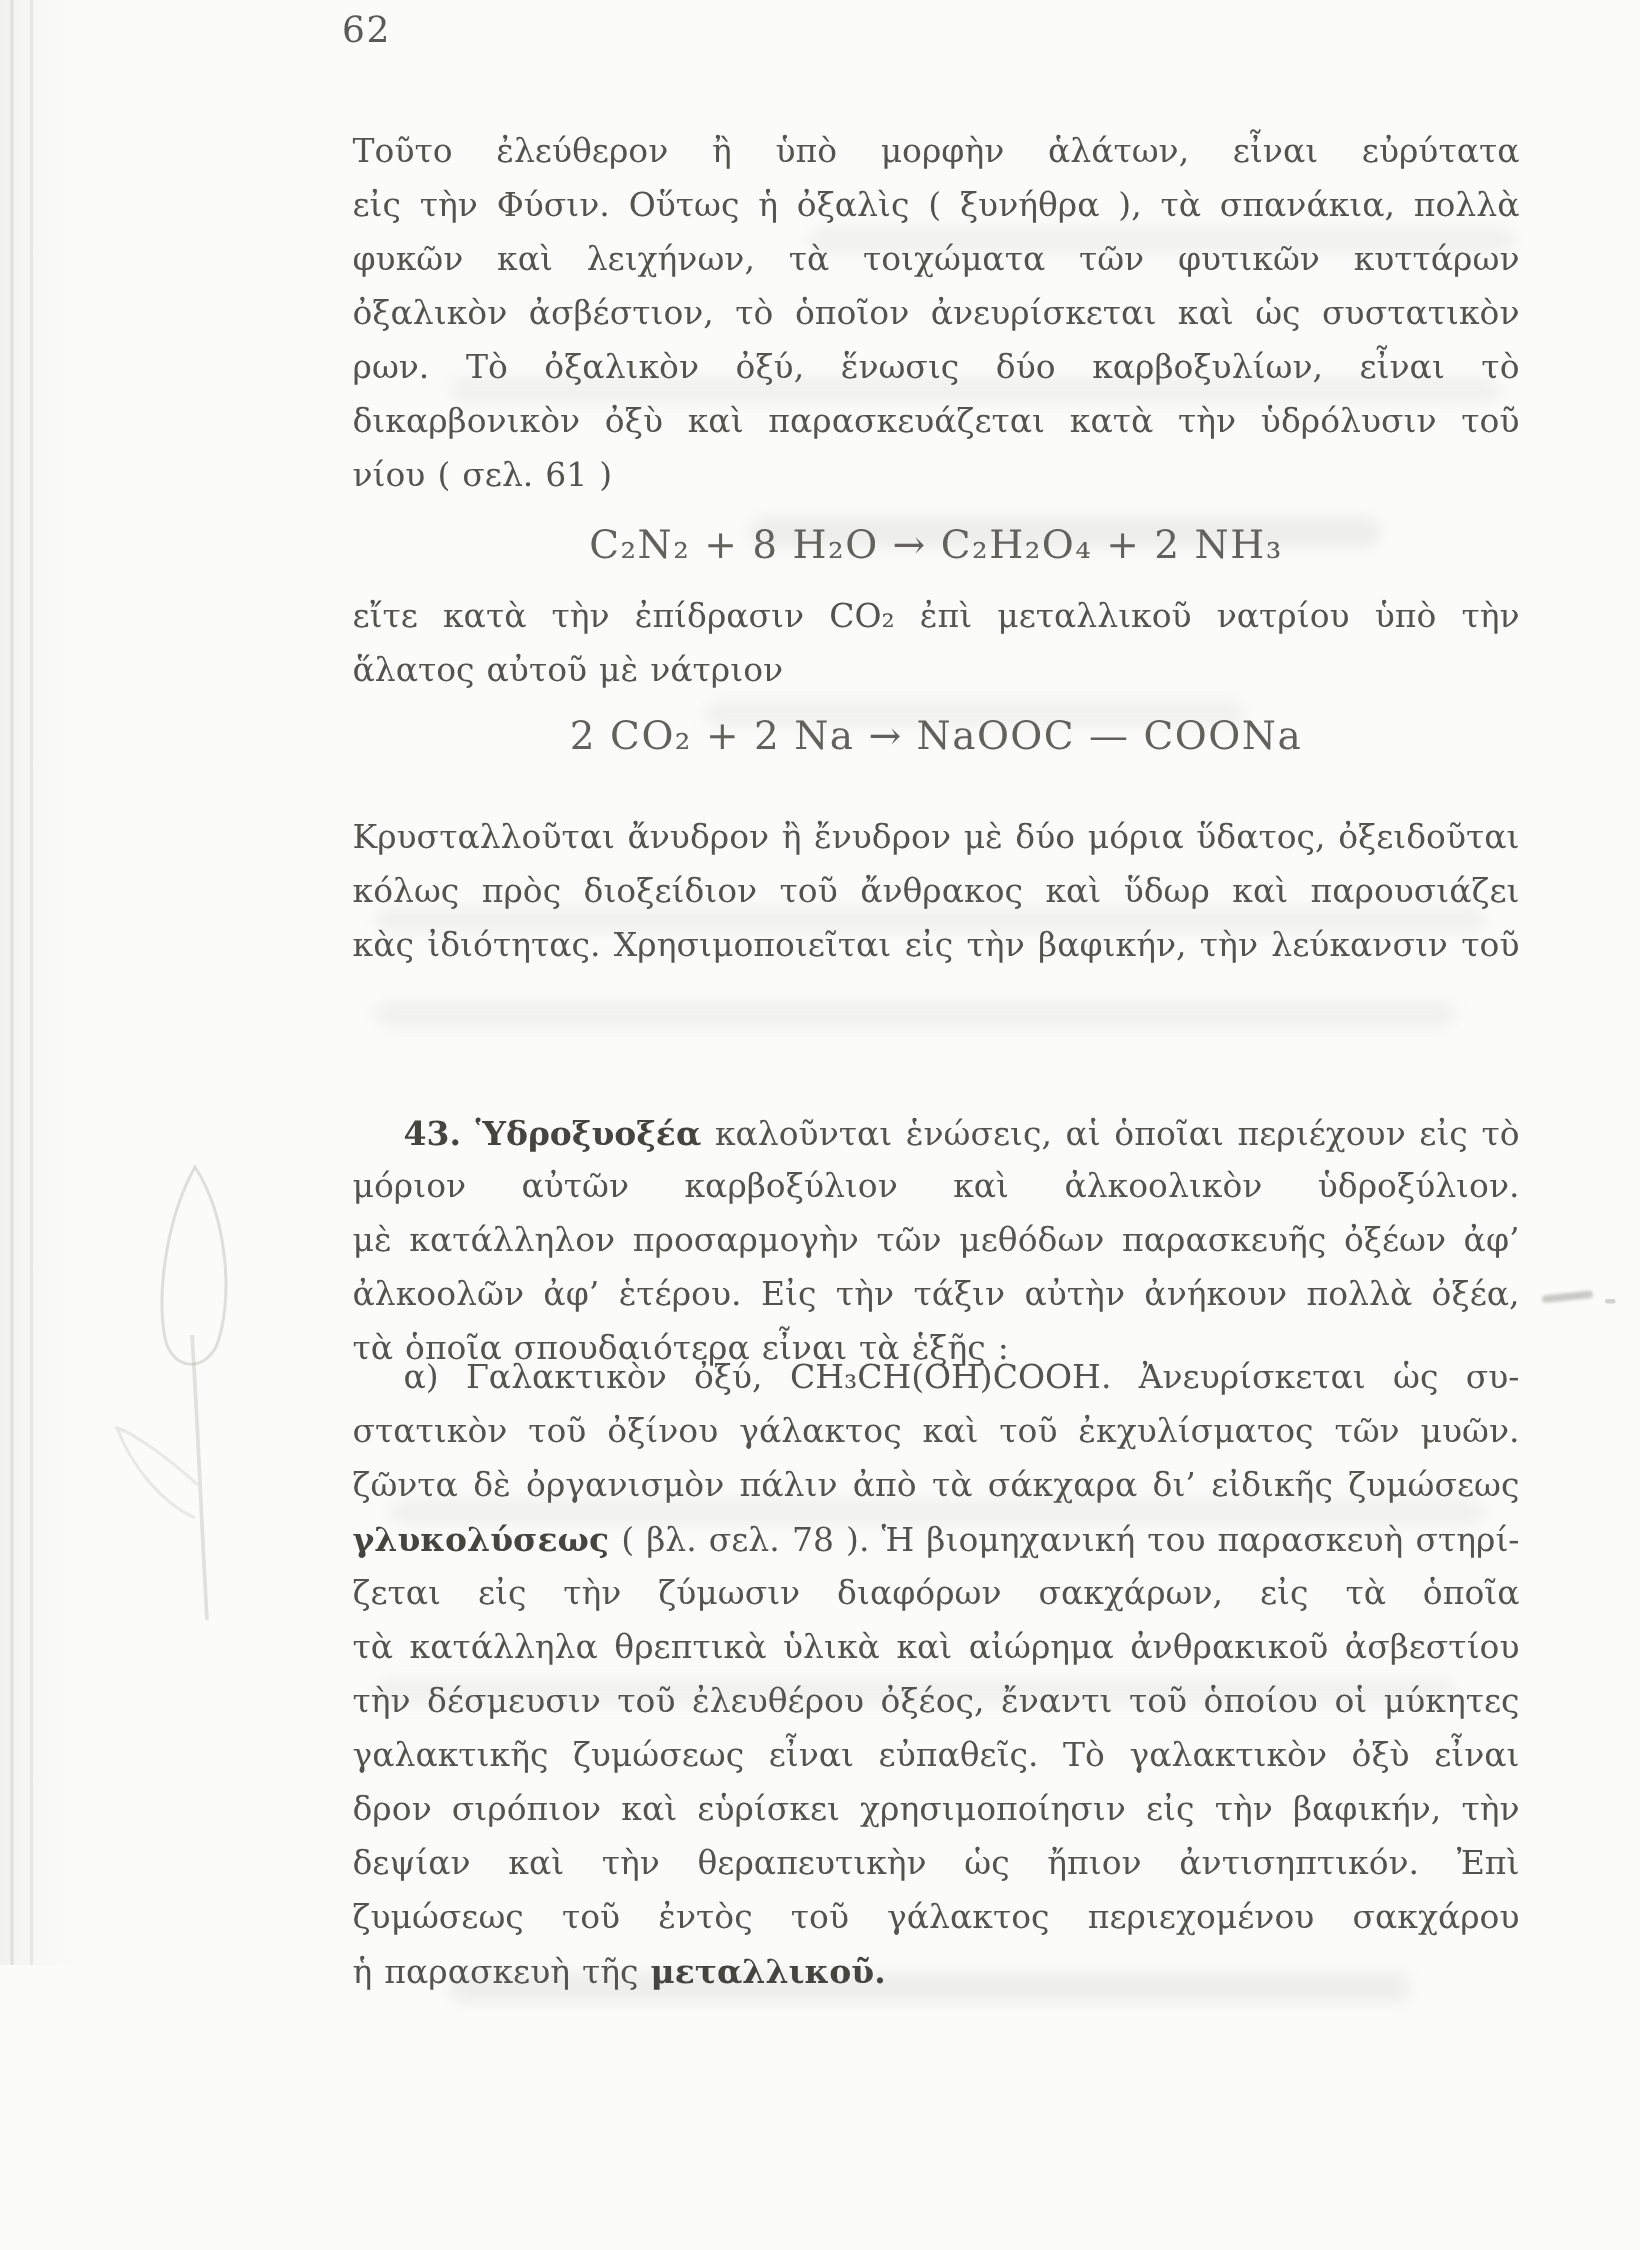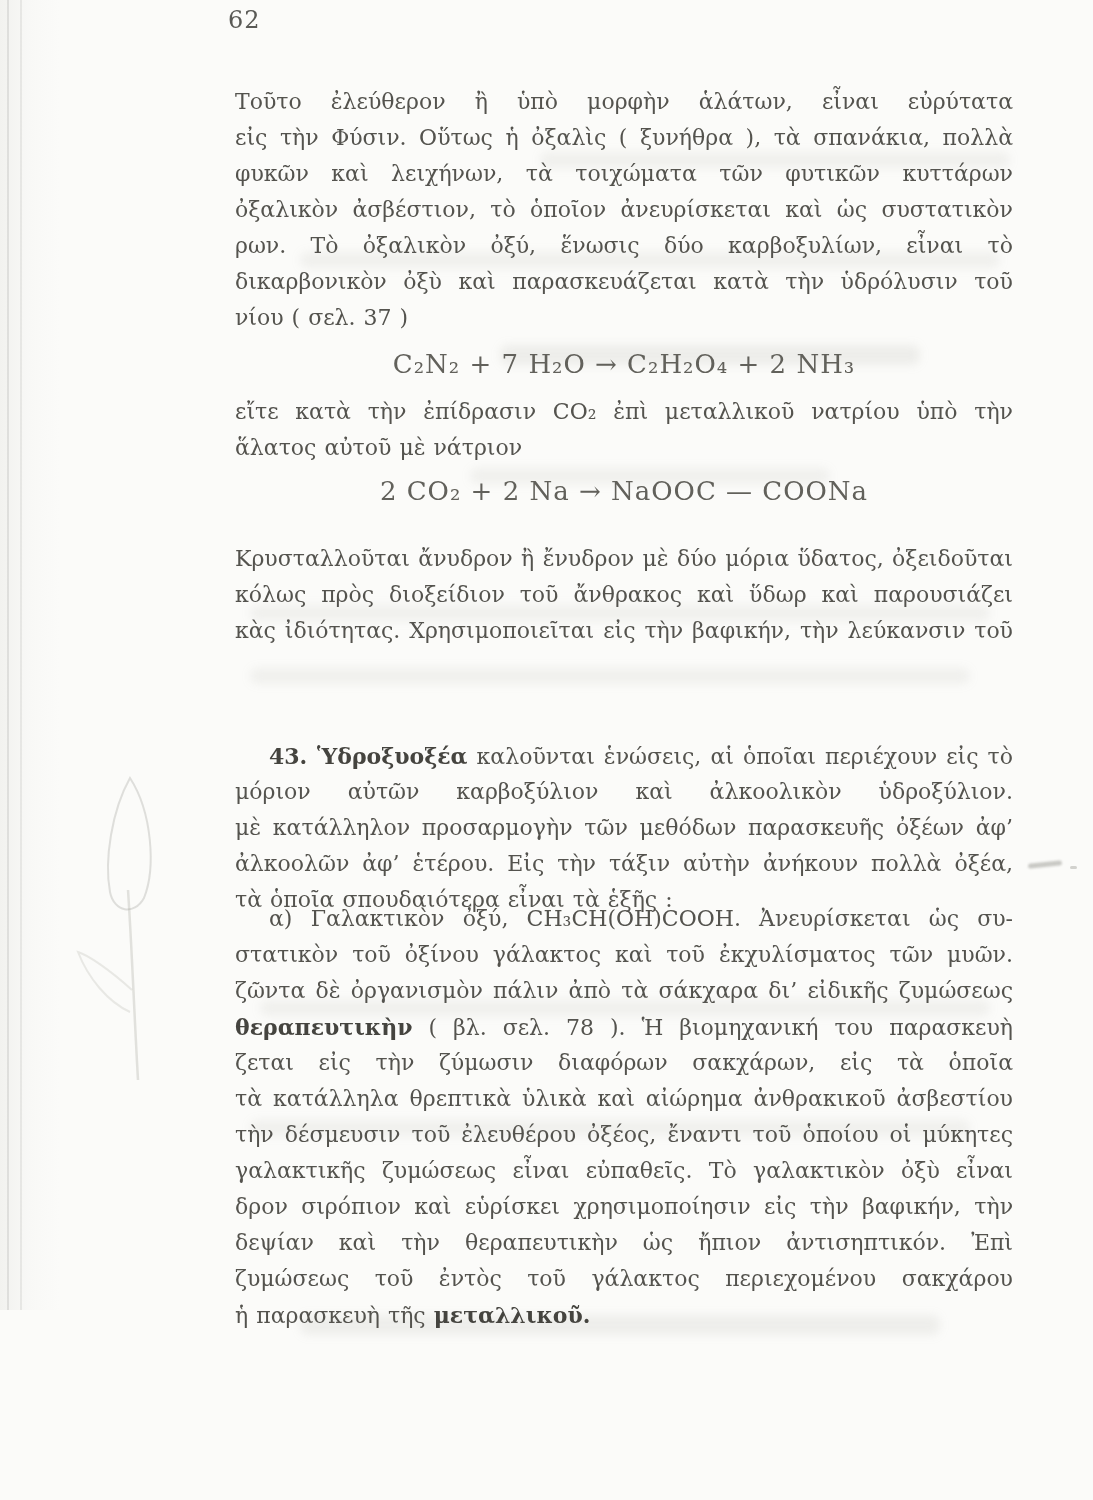--- a/index.html
+++ b/index.html
@@ -103,23 +103,23 @@
   <div class="pencil-dot"></div>
 
   <div id="text-root">
       <div class="section sec-0">
         <div class="tline">Τοῦτο ἐλεύθερον ἢ ὑπὸ μορφὴν ἁλάτων, εἶναι εὐρύτατα διαδεδομένον</div>
         <div class="tline">εἰς τὴν Φύσιν. Οὕτως ἡ ὀξαλὶς ( ξυνήθρα ), τὰ σπανάκια, πολλὰ εἴδη</div>
         <div class="tline">φυκῶν καὶ λειχήνων, τὰ τοιχώματα τῶν φυτικῶν κυττάρων περιέχουν</div>
         <div class="tline">ὀξαλικὸν ἀσβέστιον, τὸ ὁποῖον ἀνευρίσκεται καὶ ὡς συστατικὸν τῶν οὔ-</div>
         <div class="tline">ρων. Τὸ ὀξαλικὸν ὀξύ, ἕνωσις δύο καρβοξυλίων, εἶναι τὸ ἁπλούστατον</div>
         <div class="tline">δικαρβονικὸν ὀξὺ καὶ παρασκευάζεται κατὰ τὴν ὑδρόλυσιν τοῦ δικυα-</div>
-        <div class="tline final">νίου ( σελ. 37 )</div>
+        <div class="tline final">νίου ( σελ. 61 )</div>
       </div>
-      <div class="section sec-1 formula">C₂N₂ + 7 H₂O → C₂H₂O₄ + 2 NH₃</div>
+      <div class="section sec-1 formula">C₂N₂ + 8 H₂O → C₂H₂O₄ + 2 NH₃</div>
       <div class="section sec-2">
         <div class="tline">εἴτε κατὰ τὴν ἐπίδρασιν CO₂ ἐπὶ μεταλλικοῦ νατρίου ὑπὸ τὴν μορφὴν τοῦ</div>
         <div class="tline final">ἅλατος αὐτοῦ μὲ νάτριον</div>
       </div>
       <div class="section sec-3 formula">2 CO₂ + 2 Na → NaOOC — COONa</div>
       <div class="section sec-4">
         <div class="tline">Κρυσταλλοῦται ἄνυδρον ἢ ἔνυδρον μὲ δύο μόρια ὕδατος, ὀξειδοῦται εὐ-</div>
         <div class="tline">κόλως πρὸς διοξείδιον τοῦ ἄνθρακος καὶ ὕδωρ καὶ παρουσιάζει ἀναγωγι-</div>
         <div class="tline">κὰς ἰδιότητας. Χρησιμοποιεῖται εἰς τὴν βαφικήν, τὴν λεύκανσιν τοῦ ἀχύ-</div>
       </div>
@@ -127,21 +127,21 @@
         <div class="tline indent"><b>43. Ὑδροξυοξέα</b> καλοῦνται ἑνώσεις, αἱ ὁποῖαι περιέχουν εἰς τὸ</div>
         <div class="tline">μόριον αὐτῶν καρβοξύλιον καὶ ἀλκοολικὸν ὑδροξύλιον. Παρασκευάζονται</div>
         <div class="tline">μὲ κατάλληλον προσαρμογὴν τῶν μεθόδων παρασκευῆς ὀξέων ἀφ’ ἑνός,</div>
         <div class="tline">ἀλκοολῶν ἀφ’ ἑτέρου. Εἰς τὴν τάξιν αὐτὴν ἀνήκουν πολλὰ ὀξέα, ἀπὸ</div>
         <div class="tline final">τὰ ὁποῖα σπουδαιότερα εἶναι τὰ ἑξῆς :</div>
       </div>
       <div class="section sec-6">
         <div class="tline indent">α) Γαλακτικὸν ὀξύ,  CH₃CH(OH)COOH. Ἀνευρίσκεται ὡς συ-</div>
         <div class="tline">στατικὸν τοῦ ὀξίνου γάλακτος καὶ τοῦ ἐκχυλίσματος τῶν μυῶν. Σχημα-</div>
         <div class="tline">ζῶντα δὲ ὀργανισμὸν πάλιν ἀπὸ τὰ σάκχαρα δι’ εἰδικῆς ζυμώσεως τῆς</div>
-        <div class="tline"><b>θεραπευτικὴν</b> ( βλ. σελ. 78 ). Ἡ βιομηχανική του παρασκευὴ στηρί-</div>
+        <div class="tline"><b>γλυκολύσεως</b> ( βλ. σελ. 78 ). Ἡ βιομηχανική του παρασκευὴ στηρί-</div>
         <div class="tline">ζεται εἰς τὴν ζύμωσιν διαφόρων σακχάρων, εἰς τὰ ὁποῖα προσετέθησαν</div>
         <div class="tline">τὰ κατάλληλα θρεπτικὰ ὑλικὰ καὶ αἰώρημα ἀνθρακικοῦ ἀσβεστίου διὰ</div>
         <div class="tline">τὴν δέσμευσιν τοῦ ἐλευθέρου ὀξέος, ἔναντι τοῦ ὁποίου οἱ μύκητες τῆς</div>
         <div class="tline">γαλακτικῆς ζυμώσεως εἶναι εὐπαθεῖς. Τὸ γαλακτικὸν ὀξὺ εἶναι φίλυ-</div>
         <div class="tline">δρον σιρόπιον καὶ εὑρίσκει χρησιμοποίησιν εἰς τὴν βαφικήν, τὴν βυρσο-</div>
         <div class="tline">δεψίαν καὶ τὴν θεραπευτικὴν ὡς ἤπιον ἀντισηπτικόν. Ἐπὶ γαλακτικῆς</div>
         <div class="tline">ζυμώσεως τοῦ ἐντὸς τοῦ γάλακτος περιεχομένου σακχάρου  στηρίζεται</div>
         <div class="tline final">ἡ παρασκευὴ τῆς <b>μεταλλικοῦ.</b></div>
       </div>
     </div>

